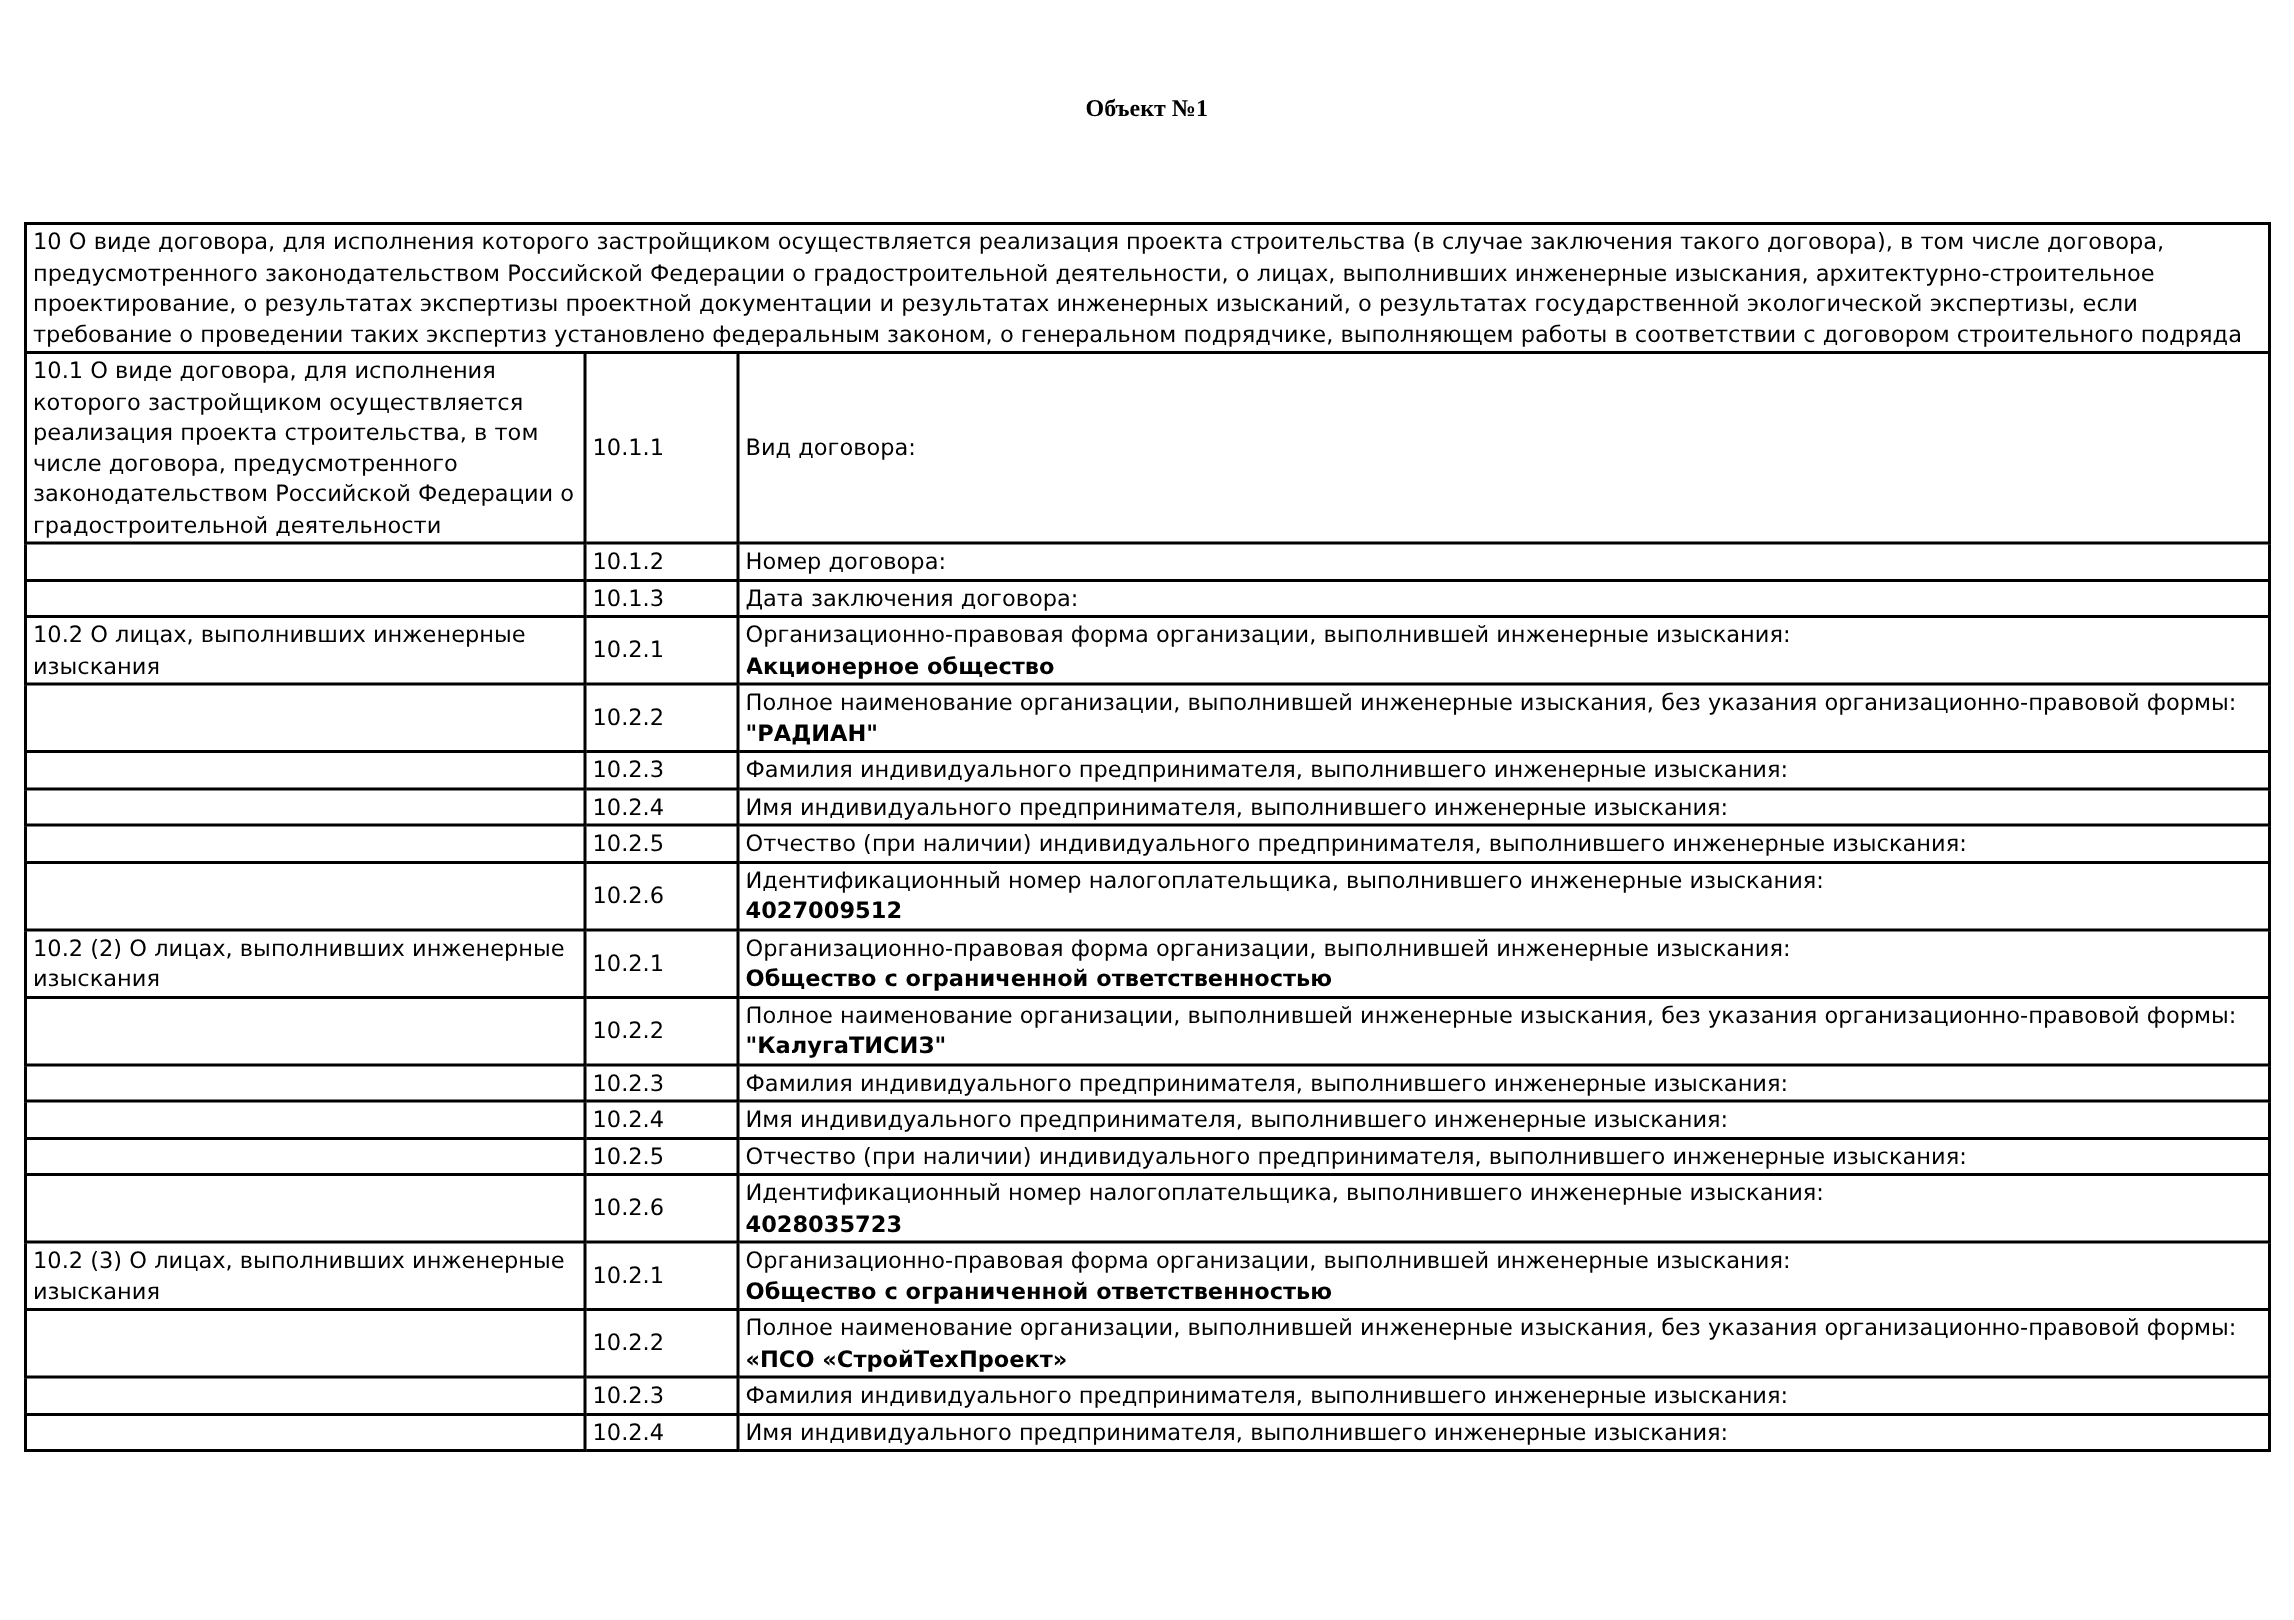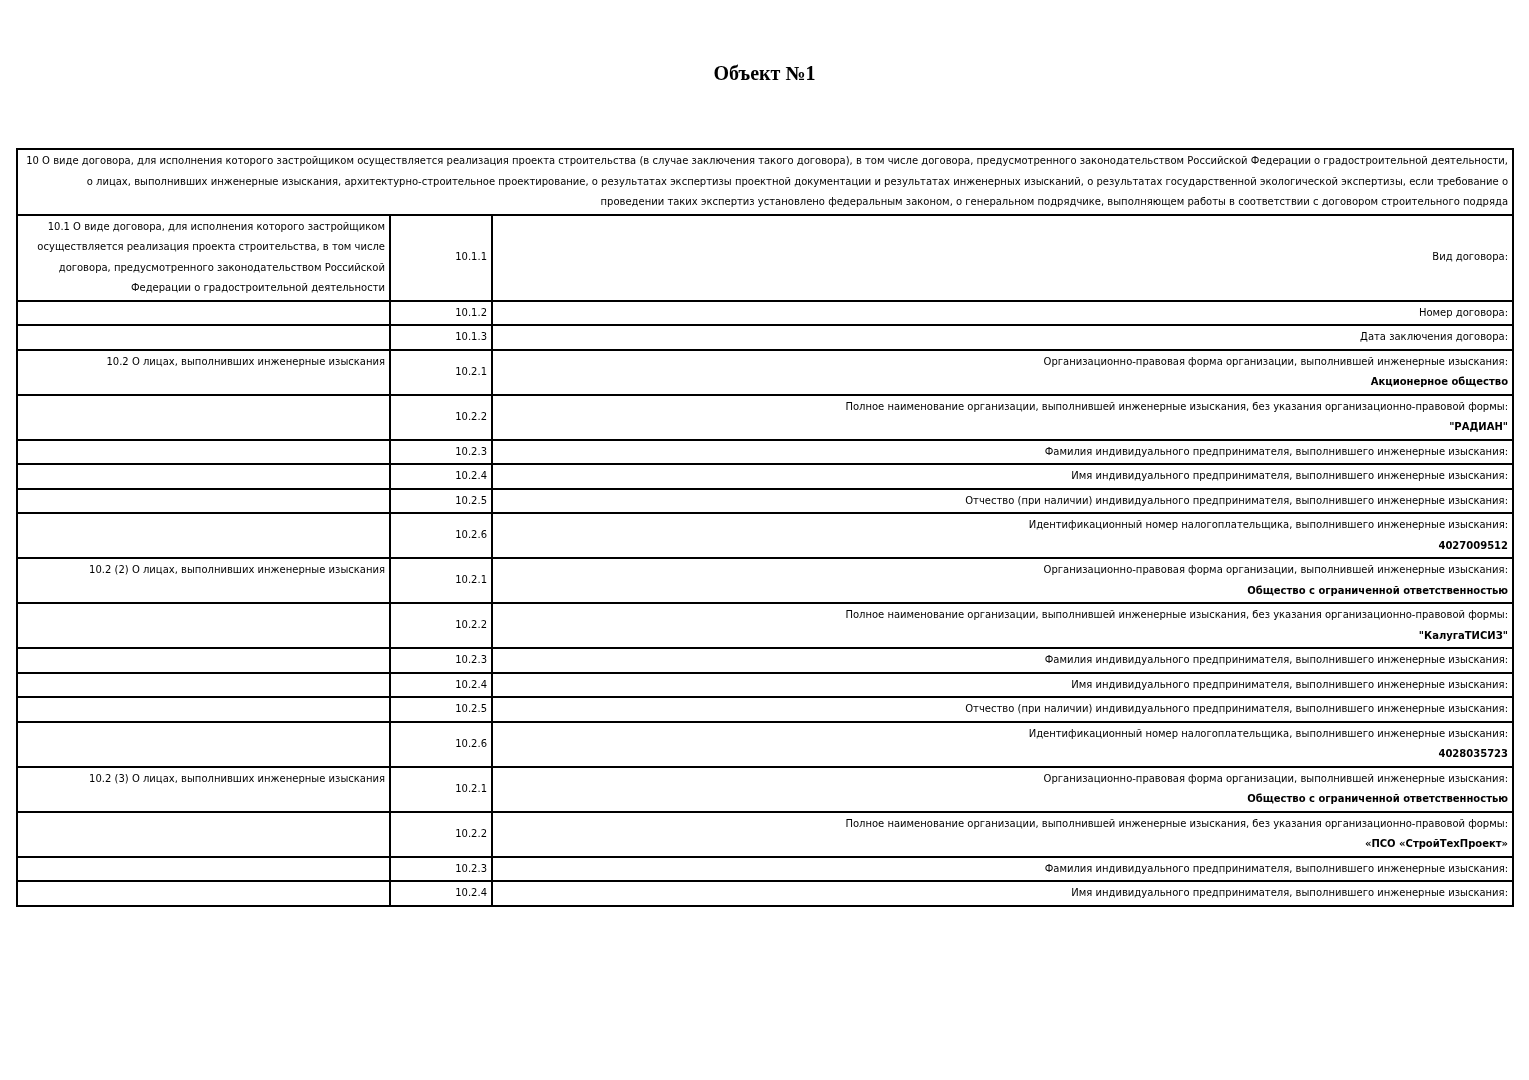--- a/index.html
+++ b/index.html
@@ -10,31 +10,30 @@
     height: 1080px;
     overflow: hidden;
     font-family: "DejaVu Sans", "Liberation Sans", sans-serif;
     color: #000000;
   }
   .page-title {
     margin: 58px 0 0 0;
     text-align: center;
     font-family: "Liberation Serif", "DejaVu Serif", serif;
     font-weight: bold;
-    font-size: 20px;
+    font-size: 16px;
     line-height: 30px;
   }
   table.decl-table {
     border-collapse: collapse;
     table-layout: fixed;
     width: 1496px;
     margin: 60px 0 0 16px;
-    font-size: 10px;
+    font-size: 15px;
     line-height: 20.5px;
-    text-align: right;
   }
   table.decl-table td {
     border: 2px solid #000000;
     padding: 1px 4px;
     overflow: hidden;
     word-wrap: break-word;
   }
   td.header-cell {
     vertical-align: top;
   }

